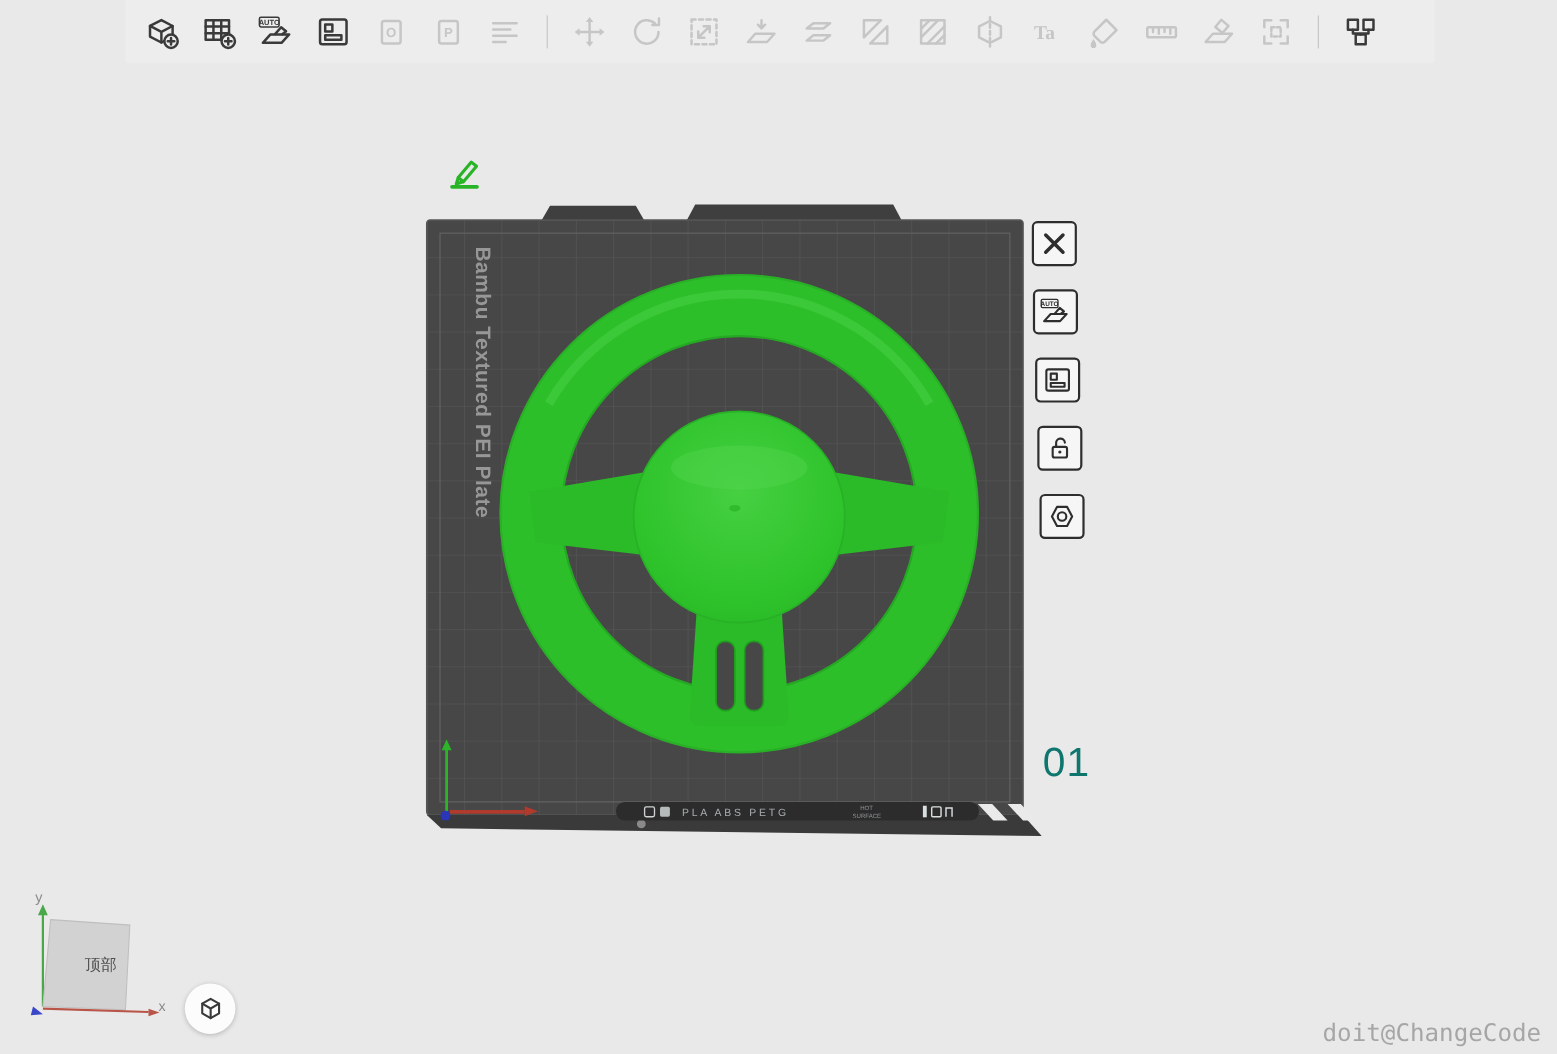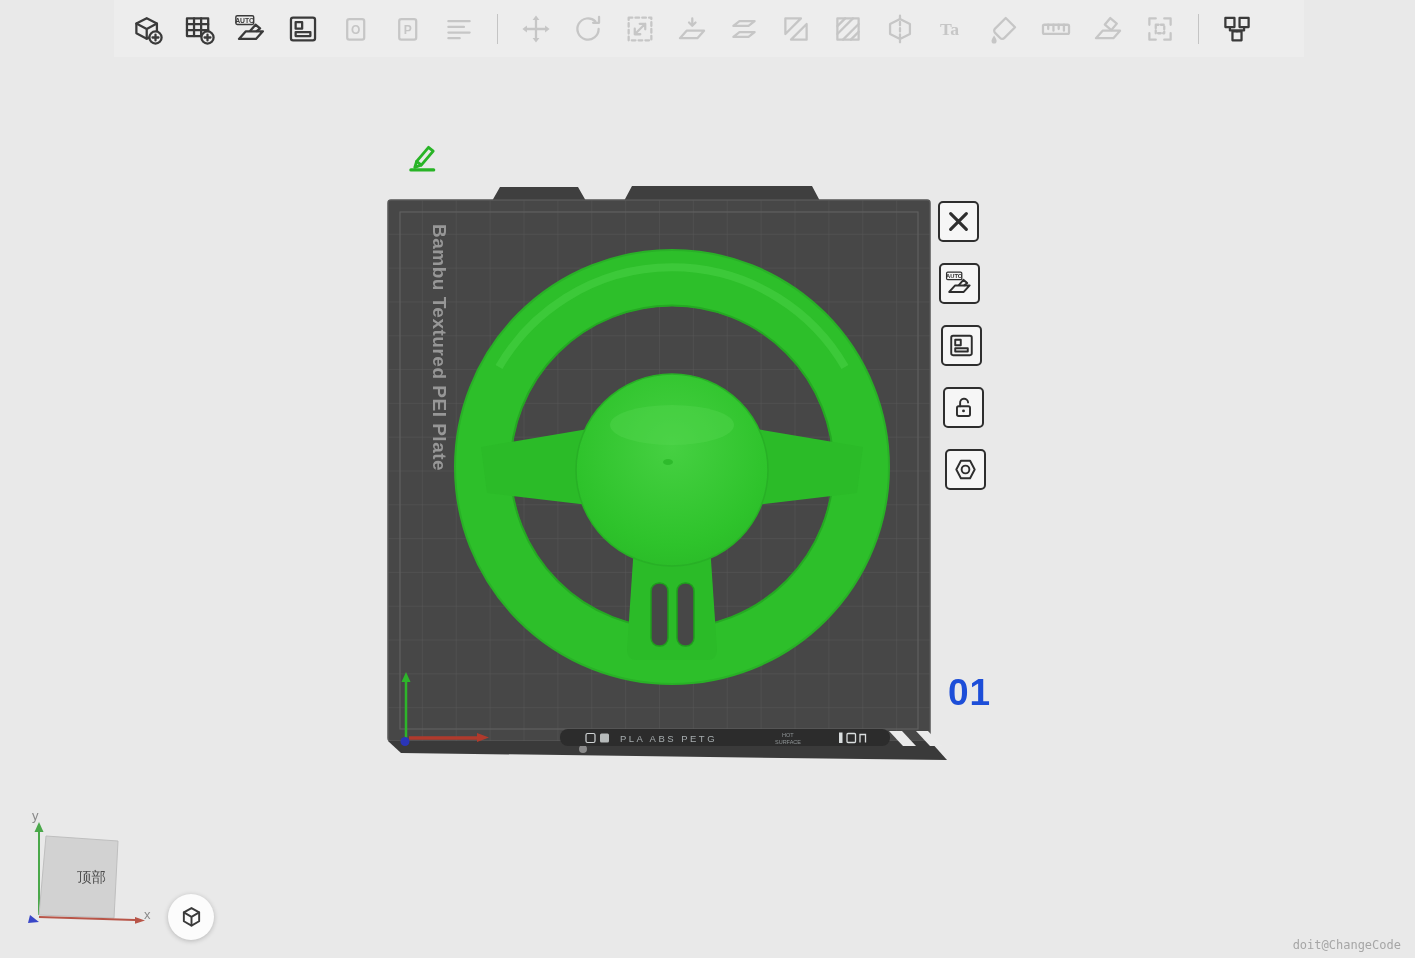--- a/index.html
+++ b/index.html
@@ -18,34 +18,34 @@
   
   .side-toolbar{position:absolute;left:938px;top:201px;display:flex;flex-direction:column;gap:21px;z-index:10}
   .side-btn{width:41px;height:41px;background:#f6f6f6;border:2.4px solid #2e2e2e;border-radius:5px;
     color:#2e2e2e;display:flex;align-items:center;justify-content:center;cursor:pointer}
   .side-btn svg{width:29px;height:29px}
   .side-btn:nth-child(2){transform:translateX(1px)}
   .side-btn:nth-child(3){transform:translateX(3px)}
   .side-btn:nth-child(4){transform:translateX(5px)}
   .side-btn:nth-child(5){transform:translateX(7px)}
   
-  .plate-number{position:absolute;left:948px;top:672px;font-size:37px;font-weight:700;
-    color:#1d4ed8;letter-spacing:1px;z-index:10}
+  .plate-number{position:absolute;left:948px;top:672px;font-size:37px;font-weight:400;
+    color:#0f766e;letter-spacing:1px;z-index:10}
   .pencil-btn{position:absolute;left:404px;top:139px;width:36px;height:36px;background:transparent;
     border:none;cursor:pointer;z-index:10;color:#28b426}
   .pencil-btn svg{width:34px;height:34px}
   
   .navcube{position:absolute;left:18px;top:798px;width:170px;height:150px;z-index:10}
   .circle-btn{position:absolute;left:168px;top:894px;width:46px;height:46px;border-radius:50%;
     background:#fcfcfc;border:none;box-shadow:0 1px 5px rgba(0,0,0,.22);display:flex;
     align-items:center;justify-content:center;cursor:pointer;color:#3a3a3a;z-index:10}
   .circle-btn svg{width:27px;height:27px}
   
   .watermark{position:absolute;right:14px;bottom:6px;font-family:"DejaVu Sans Mono",monospace;
-    font-size:12px;color:#a6a6a6;z-index:5}
+    font-size:22px;color:#a6a6a6;z-index:5}
 </style>
 </head>
 <body>
 
 <div class="toolbar">
     <button class="tb-btn">
       <svg viewBox="0 0 24 24" fill="none" stroke="currentColor" stroke-width="1.6" stroke-linecap="round" stroke-linejoin="round">
         <path d="M4.5 8.2 11.8 4.4 19 8.2v6.8l-7.2 3.8-7.3-3.8z"></path>
         <path d="M4.5 8.2 11.8 12 19 8.2M11.8 12v6.8"></path>
         <circle cx="18" cy="18" r="4.3" fill="#ededed"></circle>

